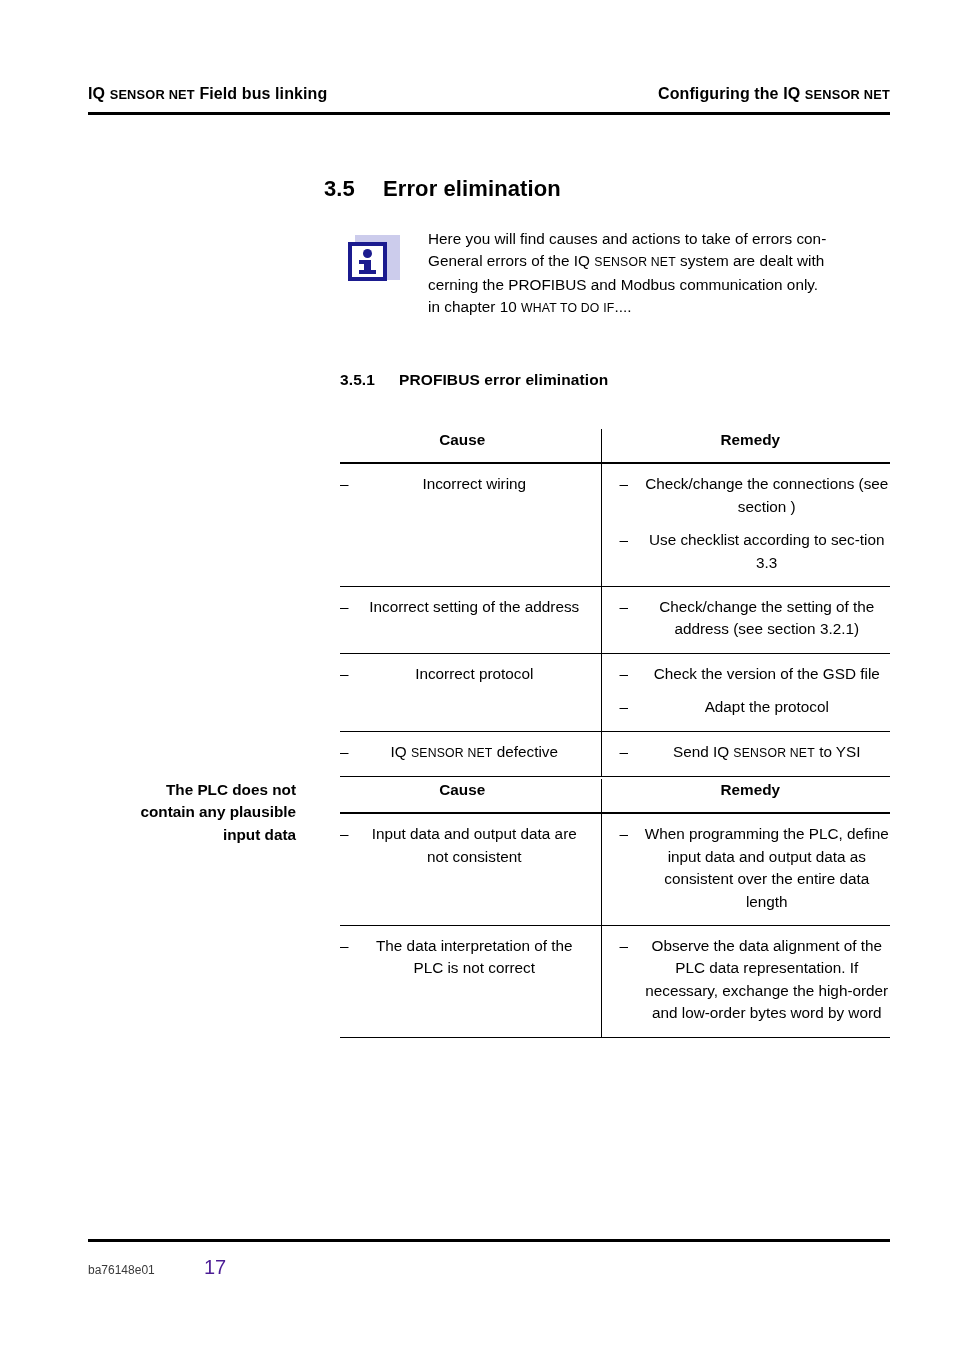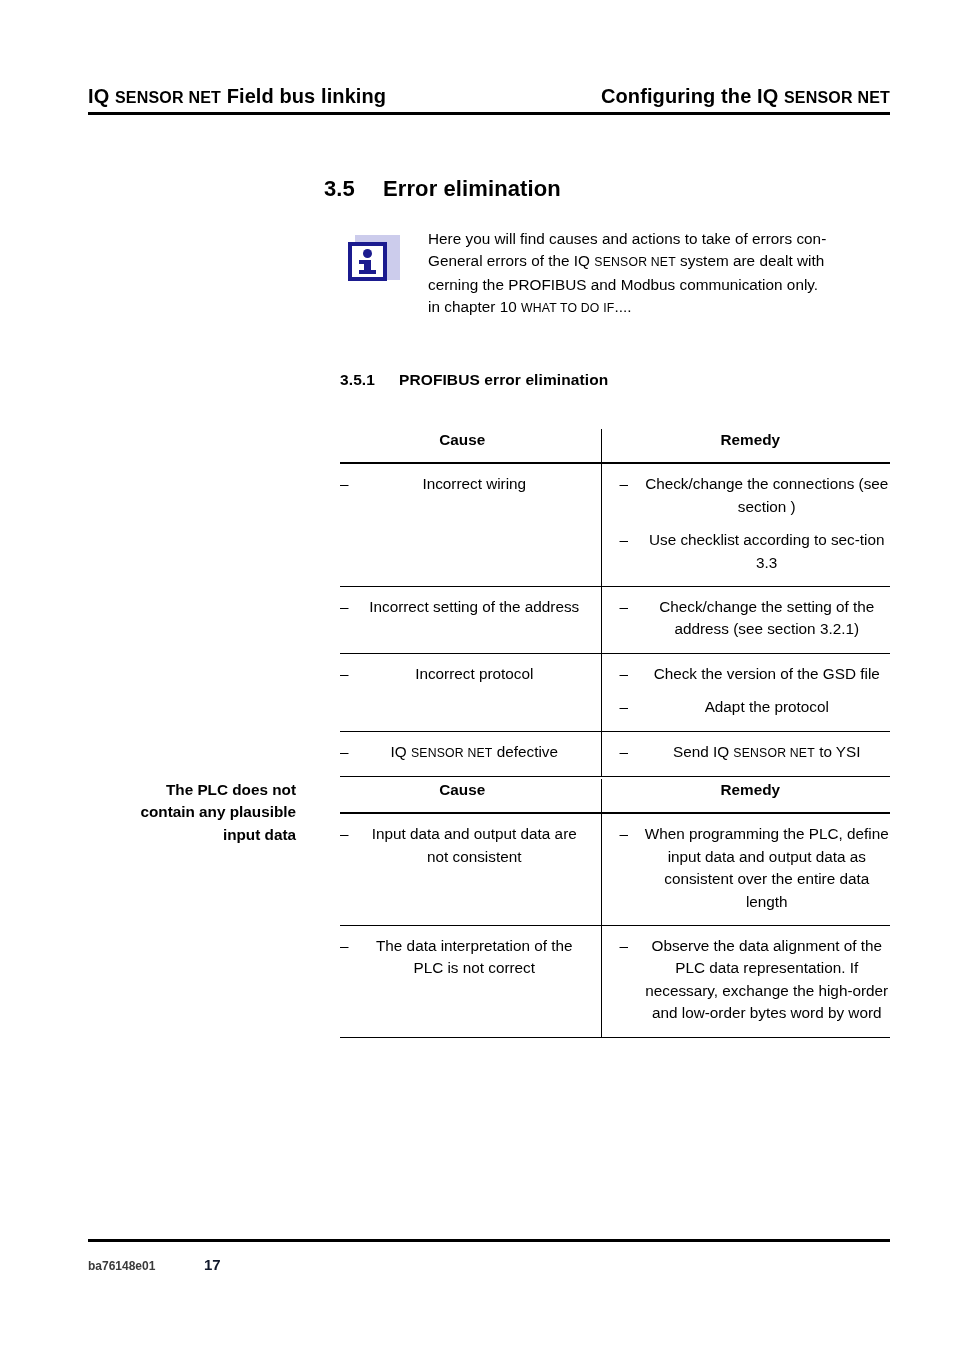--- a/index.html
+++ b/index.html
@@ -25,21 +25,21 @@
 
   
   .runhead {
     position: absolute;
     left: 88px;
     top: 85px;
     width: 802px;
     display: flex;
     justify-content: space-between;
     align-items: center;
-    font-size: 20px;
+    font-size: 16px;
     font-weight: bold;
     letter-spacing: 0.1px;
   }
   .runhead-rule {
     position: absolute;
     left: 88px;
     top: 112px;
     width: 802px;
     height: 2.5px;
     background: #000000;
@@ -233,26 +233,26 @@
   .footer {
     position: absolute;
     left: 88px;
     top: 1256px;
     width: 802px;
     display: flex;
     align-items: baseline;
     font-size: 12px;
     color: #3a3a3a;
   }
-  .footer .doc-id  { width: 116px; font-weight: bold; }
+  .footer .doc-id  { width: 116px; }
   .footer .doc-date { flex: 1 1 auto; }
   .footer .pageno {
-    font-size: 15px;
-    font-weight: bold;
-    color: #0f172a;
+    font-size: 20px;
+    font-weight: normal;
+    color: #4c1d95;
   }
 </style>
 </head>
 <body>
 
 <div class="page">
 
   <div class="runhead">
     <div><span>IQ </span><span class="sc">SENSOR NET</span><span> Field bus linking</span></div>
     <div><span>Configuring the IQ </span><span class="sc">SENSOR NET</span></div>

